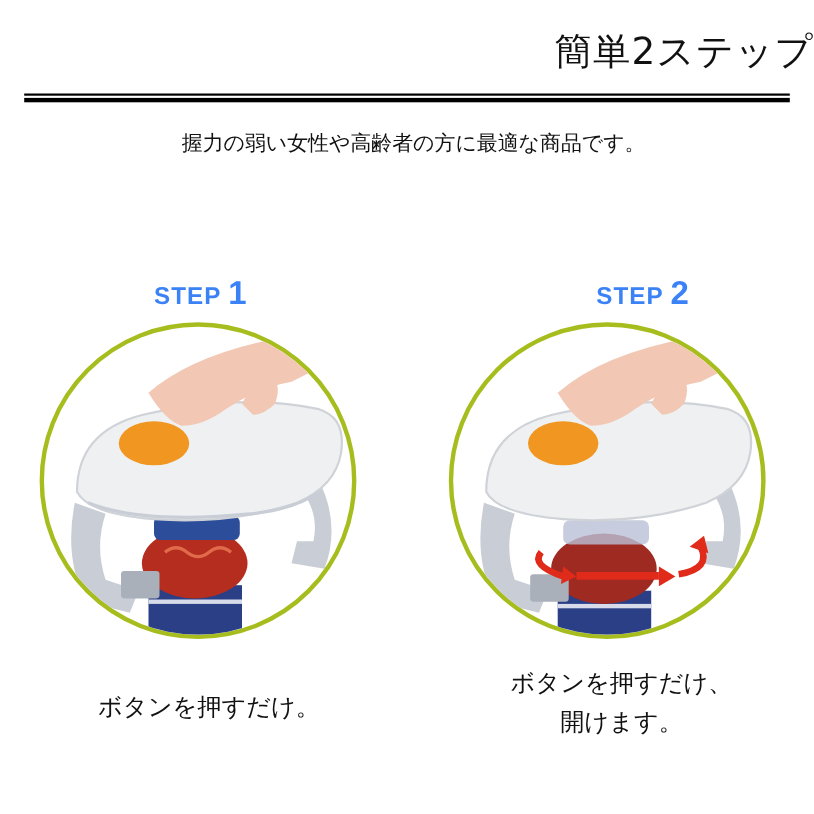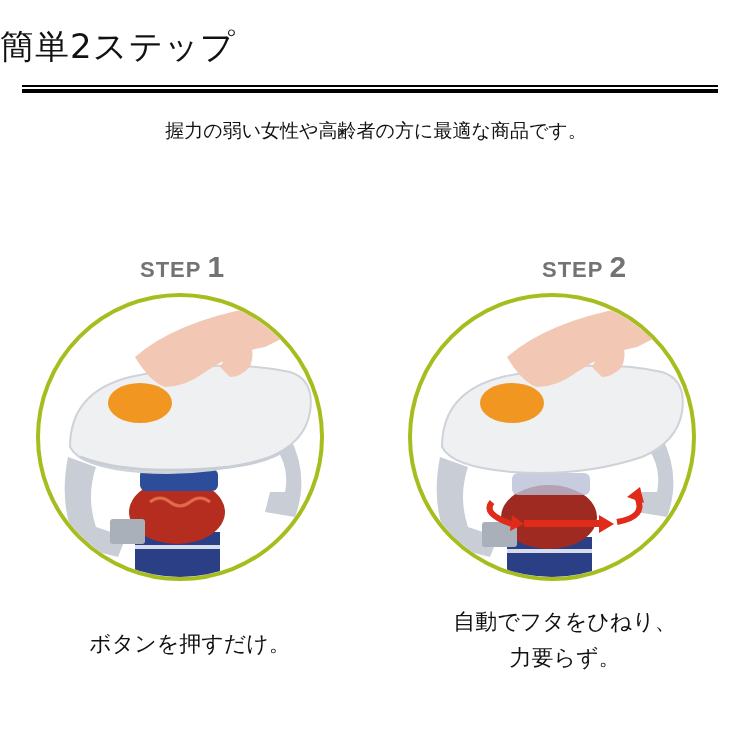--- a/index.html
+++ b/index.html
@@ -1,21 +1,21 @@
 <!DOCTYPE html>
 <html><head>
 <meta charset="utf-8">
 <style>
   html, body { margin:0; padding:0; background:#fff; }
   body { width:740px; height:740px; position:relative; overflow:hidden; font-family:"DejaVu Sans", sans-serif; color:#111; }
-  .title { position:absolute; left:0; right:0; top:24px; text-align:left; font-size:34px; letter-spacing:1px; color:#111; }
+  .title { position:absolute; left:0; right:0; top:24px; text-align:right; font-size:34px; letter-spacing:1px; color:#111; }
   .rule-thin { position:absolute; left:22px; right:22px; top:85px; height:2px; background:#000; }
   .rule-thick { position:absolute; left:22px; right:22px; top:89px; height:4px; background:#000; }
   .intro { position:absolute; left:0; right:0; top:114px; text-align:center; font-size:19px; line-height:33px; color:#111;padding-left:12px; }
-  .step-label { position:absolute; top:250px; font-family:"Liberation Sans", sans-serif; font-weight:bold; color:#737373; }
+  .step-label { position:absolute; top:250px; font-family:"Liberation Sans", sans-serif; font-weight:bold; color:#3b82f6; }
   .step-label .word { font-size:22px; letter-spacing:1px; }
   .step-label .num { font-size:30px; margin-left:6px; }
   .step1 { left:140px; }
   .step2 { left:515px;margin-left:27px; }
   .circle { position:absolute; width:280px; height:280px; border-radius:50%; border:4px solid #a7bd1e; overflow:hidden; background:#fff; top:293px; }
   .c1 { left:36px; }
   .c2 { left:408px; }
   .caption { position:absolute; text-align:center; font-size:22px; line-height:36px; color:#111; }
   .cap1 { left:40px; width:300px; top:626px; }
   .cap2 { left:415px; width:300px; top:604px; }
@@ -85,15 +85,15 @@
 
     <path d="M80 205 q-10 12 20 22" stroke="#e02a1a" stroke-width="6" fill="none"></path>
     <polygon points="100,218 112,227 98,234" fill="#e02a1a"></polygon>
     <rect x="112" y="223" width="75" height="7" fill="#e02a1a"></rect>
     <polygon points="187,218 202,227 187,236" fill="#e02a1a"></polygon>
     <path d="M205 225 q30 -5 20 -25" stroke="#e02a1a" stroke-width="6" fill="none"></path>
     <polygon points="215,200 228,190 232,206" fill="#e02a1a"></polygon>
   </svg>
 </div>
 <div class="caption cap2">
-  <div>自動でフタをひねり、</div>
-  <div>力要らず。</div>
+  <div>ボタンを押すだけ、</div>
+  <div>開けます。</div>
 </div>
 
 </body></html>

